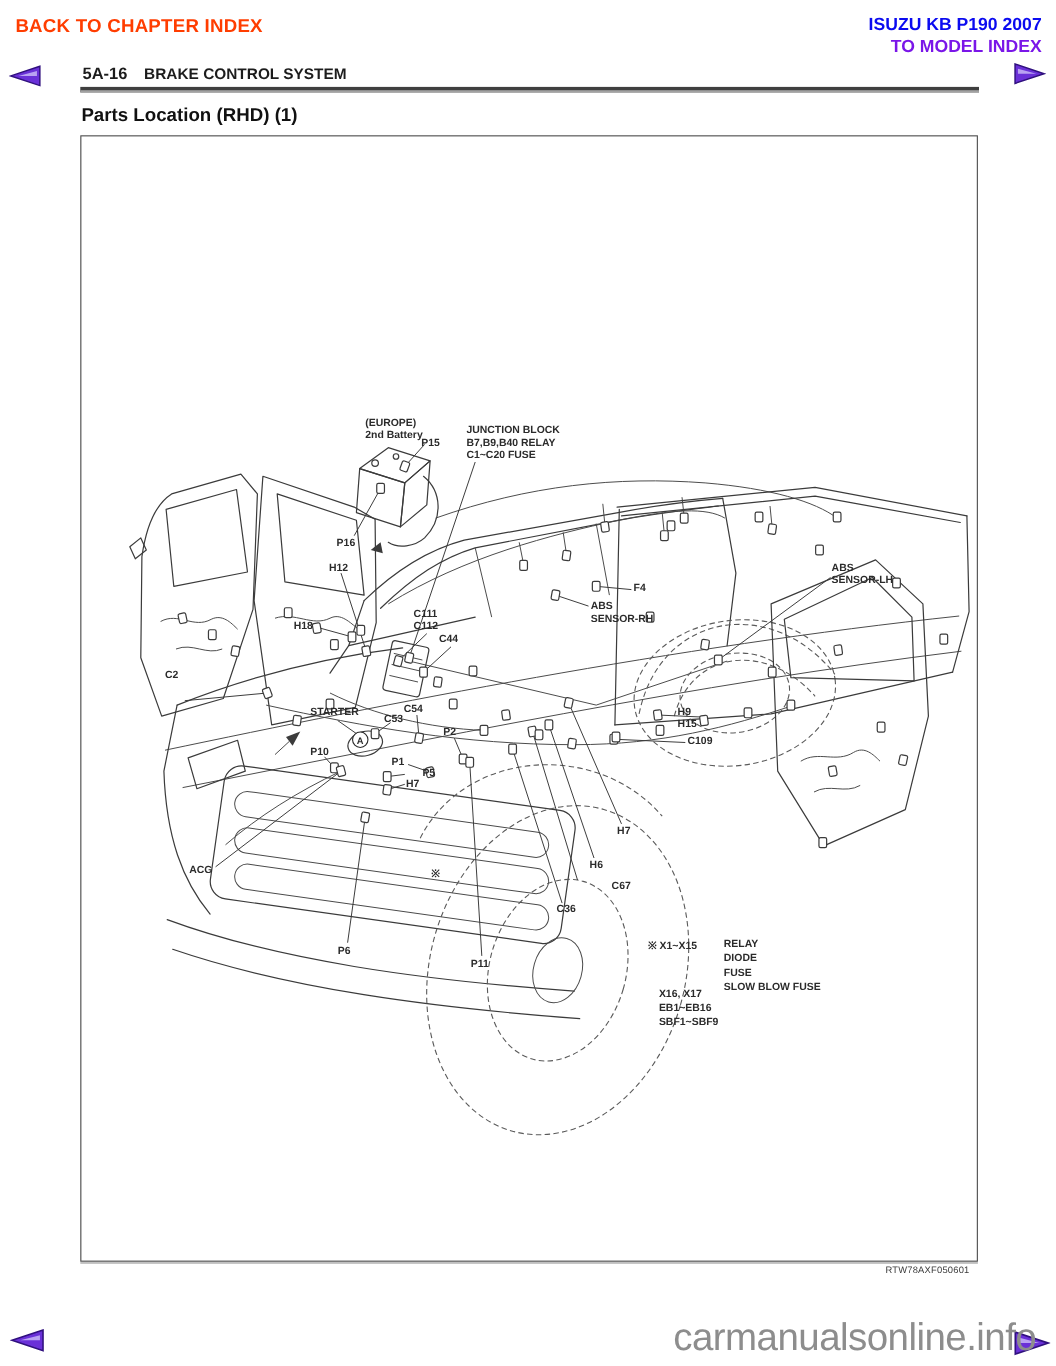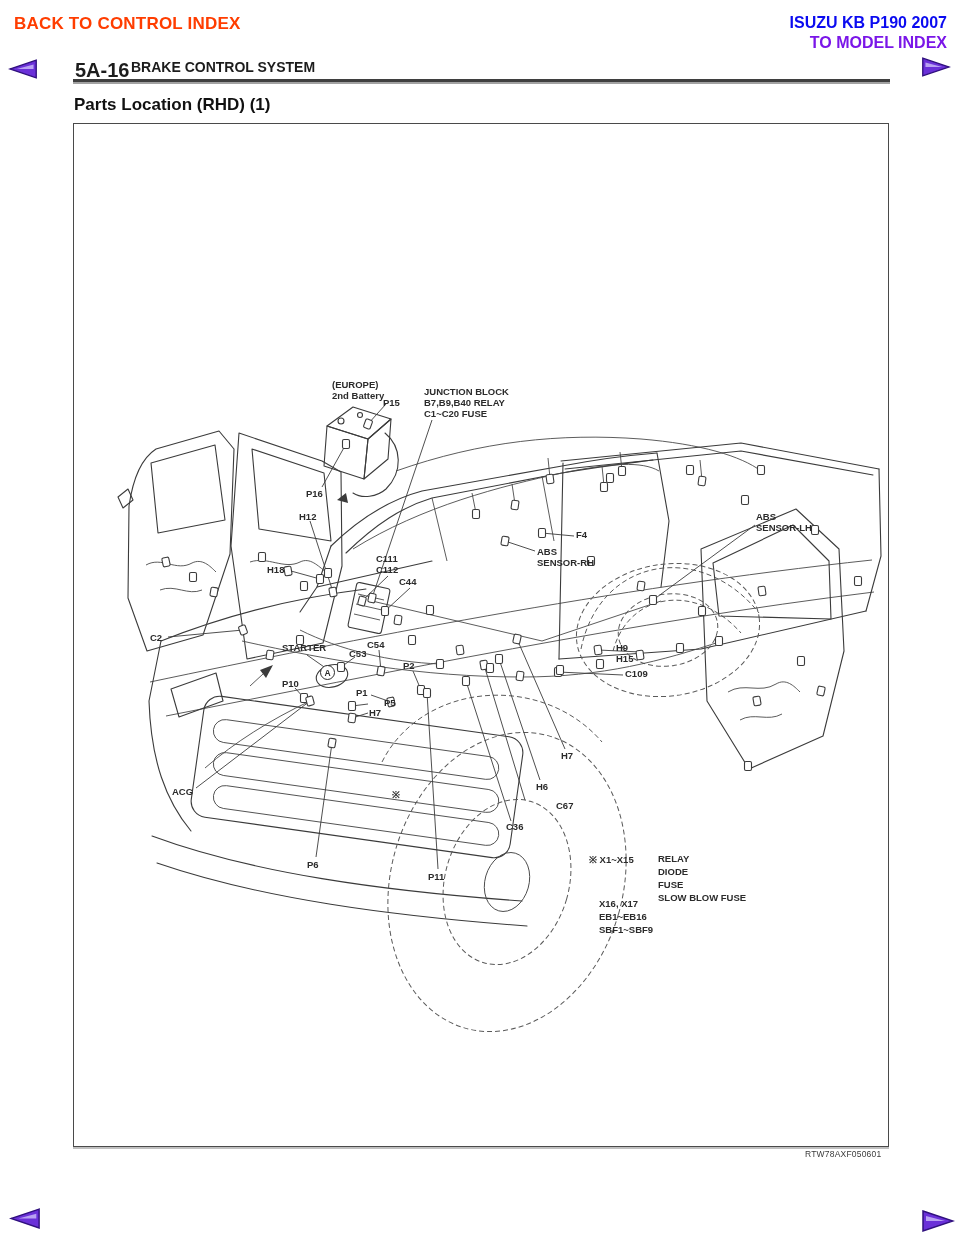--- a/index.html
+++ b/index.html
@@ -7,21 +7,21 @@
   .page{position:relative;width:960px;height:1242px;background:#fff;overflow:hidden;
         font-family:"Liberation Sans",sans-serif;}
   a{text-decoration:none;cursor:pointer;}
 
   
   .nav-back{position:absolute;left:14px;top:14px;font-size:17px;font-weight:bold;letter-spacing:.2px;}
   .nav-model{position:absolute;right:13px;top:14px;font-size:16px;font-weight:bold;text-align:right;}
   .nav-index{position:absolute;right:13px;top:34px;font-size:16px;font-weight:bold;text-align:right;}
 
   
-  .hdr-code{position:absolute;left:75px;top:59px;font-size:20px;font-weight:bold;color:#1c1c1c;}
+  .hdr-code{position:absolute;left:75px;top:59px;font-size:15px;font-weight:bold;color:#1c1c1c;}
   .hdr-title{position:absolute;left:131px;top:59px;font-size:14px;font-weight:bold;color:#1c1c1c;}
   .hdr-rule{position:absolute;left:73px;top:79px;width:817px;height:3px;background:#3f3f3f;
             border-bottom:2px solid #a2a2a2;}
   .page-title{position:absolute;left:74px;top:95px;font-size:17px;font-weight:bold;color:#111;}
 
   
   .frame{position:absolute;left:73px;top:123px;width:814px;height:1022px;
          border:1.5px solid #4a4a4a;box-shadow:0 2px 0 rgba(140,140,140,.55);background:#fff;}
 
   .art{position:absolute;left:0;top:0;width:960px;height:1242px;pointer-events:none;}
@@ -55,21 +55,21 @@
   .sd{stroke:#5a5a5a;stroke-width:1;fill:none;stroke-dasharray:5 3;}
   .thin{stroke:#4a4a4a;stroke-width:.9;fill:none;}
   .solidfill{fill:#3b3b3b;stroke:none;}
   .conn{stroke:#3b3b3b;stroke-width:1.1;fill:#fff;}
 </style>
 </head>
 <body>
 
 <div class="page" style="--arrow: #6A30D8;">
 
-  <a class="nav-back" style="color: rgb(255, 61, 0);">BACK TO CONTROL INDEX</a>
+  <a class="nav-back" style="color: rgb(255, 61, 0);">BACK TO CHAPTER INDEX</a>
   <a class="nav-model" style="color: rgb(11, 11, 240);">ISUZU KB P190 2007</a>
   <a class="nav-index" style="color: rgb(122, 22, 232);">TO MODEL INDEX</a>
 
   <div class="arrow" style="left:8px;top:56px;">
     <svg width="30" height="26" viewBox="0 0 34 28">
       <polygon class="arrow-body" points="32,4 2,14 32,24"></polygon>
       <polygon class="arrow-hi" points="29,9 10,14 29,14"></polygon>
     </svg>
   </div>
   <div class="arrow" style="left:921px;top:54px;">
@@ -300,21 +300,21 @@
   <div class="lbl" style="left:383px;top:397px;">P15</div>
   <div class="lbl" style="left:424px;top:386px;">JUNCTION BLOCK
 B7,B9,B40 RELAY
 C1~C20 FUSE</div>
   <div class="lbl" style="left:306px;top:488px;">P16</div>
   <div class="lbl" style="left:299px;top:511px;">H12</div>
   <div class="lbl" style="left:267px;top:564px;">H18</div>
   <div class="lbl" style="left:376px;top:553px;">C111
 C112</div>
   <div class="lbl" style="left:399px;top:576px;">C44</div>
-  <div class="lbl" style="left:150px;top:632px;">C2</div>
+  <div class="lbl" style="left:150px;top:608px;">C2</div>
   <div class="lbl" style="left:282px;top:642px;">STARTER</div>
   <div class="lbl" style="left:349px;top:648px;">C53</div>
   <div class="lbl" style="left:367px;top:639px;">C54</div>
   <div class="lbl" style="left:282px;top:678px;">P10</div>
   <div class="lbl" style="left:356px;top:687px;">P1</div>
   <div class="lbl" style="left:370px;top:697px;padding-left:14px;">P5</div>
   <div class="lbl" style="left:369px;top:707px;">H7</div>
   <div class="lbl" style="left:403px;top:660px;">P2</div>
   <div class="lbl" style="left:172px;top:786px;">ACG</div>
   <div class="lbl" style="left:576px;top:529px;">F4</div>
@@ -346,13 +346,14 @@
     <span class="lg-range">EB1~EB16</span>
     <span class="lg-desc">FUSE</span>
   </div>
   <div class="lg-row ind" style="top:892px;">
     <span class="lg-range">SBF1~SBF9</span>
     <span class="lg-desc">SLOW BLOW FUSE</span>
   </div>
 
   <div class="ref-code">RTW78AXF050601</div>
 
+  <div class="watermark" style="color: rgb(141, 141, 141);">carmanualsonline.info</div>
 </div>
 
 </body></html>

